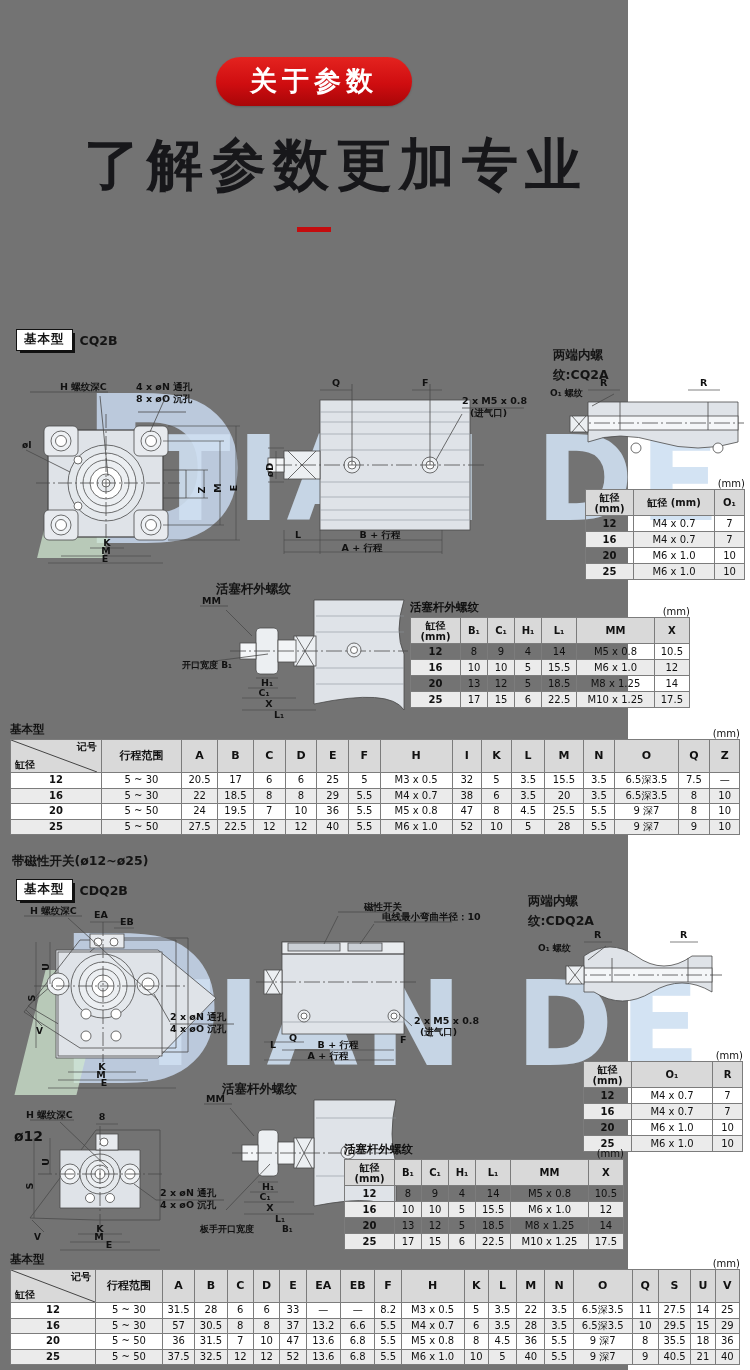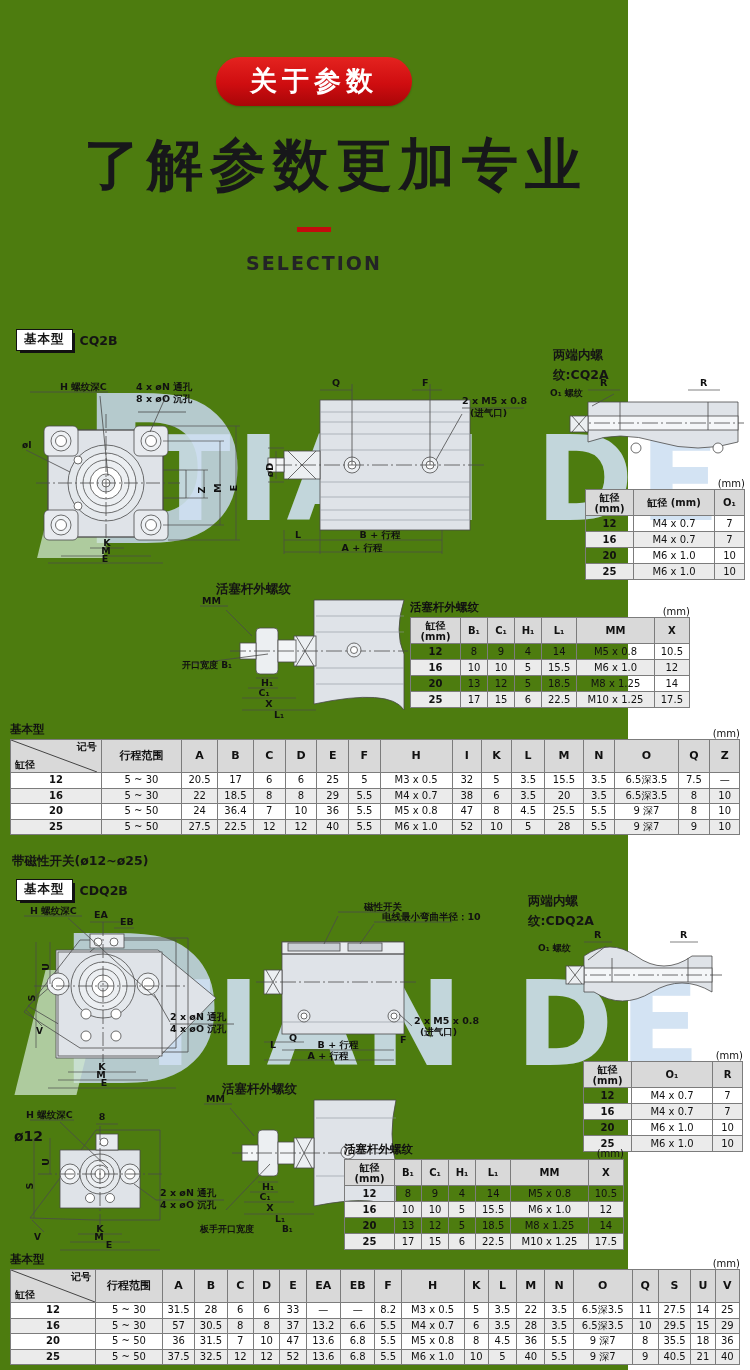--- a/index.html
+++ b/index.html
@@ -3,21 +3,21 @@
 <meta charset="utf-8">
 <style>
   * { box-sizing: border-box; margin: 0; padding: 0; }
   html, body {
     width: 750px; height: 1370px;
     background: #ffffff;
     font-family: "DejaVu Sans", "Liberation Sans", sans-serif;
     color: #111;
     overflow: hidden;
   }
-  .page { position: relative; width: 628px; height: 1370px; background:#4d7c0f; }
+  .page { position: relative; width: 628px; height: 1370px; background:#737373; }
 
   
   .hdr { padding-top: 57px; text-align: center; }
   .pill {
     display: inline-block;
     padding: 10px 34px 12px;
     border-radius: 26px;
     background: linear-gradient(180deg,#e4231f 0%, #cf0d10 55%, #a80608 100%);
     color: #fff;
     font-size: 27px;
@@ -96,21 +96,20 @@
 </style>
 </head>
 <body>
 
 <div class="page">
 
   <div class="hdr">
     <div class="pill">关于参数</div>
     <div class="bigtitle">了解参数更加专业</div>
     <div class="redrule"></div>
-    <div class="subtitle">SELECTION</div>
   </div>
 
   <div class="abs" style="left:0;top:330px;width:750px;height:420px;overflow:hidden;z-index:0;">
     <div class="wm wm-d" style="left:78px; top:40px;">D</div>
     <div class="wm wm-t" style="left:150px; top:90px;">TIAN DE</div>
     <div class="wm-g" style="left:52px;top:108px;width:66px;height:120px;transform:skewX(-14deg);"></div>
   </div>
   <div class="abs" style="left:0;top:880px;width:750px;height:400px;overflow:hidden;z-index:0;">
     <div class="wm wm-d" style="left:55px; top:30px;">D</div>
     <div class="wm wm-t" style="left:130px; top:85px;">TIAN DE</div>
@@ -492,21 +491,21 @@
             <td>20</td>
             <td>3.5</td>
             <td>6.5深3.5</td>
             <td>8</td>
             <td>10</td>
           </tr>
           <tr>
             <td class="dia">20</td>
             <td>5 ~ 50</td>
             <td>24</td>
-            <td>36.4</td>
+            <td>19.5</td>
             <td>7</td>
             <td>10</td>
             <td>36</td>
             <td>5.5</td>
             <td>M5 x 0.8</td>
             <td>47</td>
             <td>8</td>
             <td>4.5</td>
             <td>25.5</td>
             <td>5.5</td>

